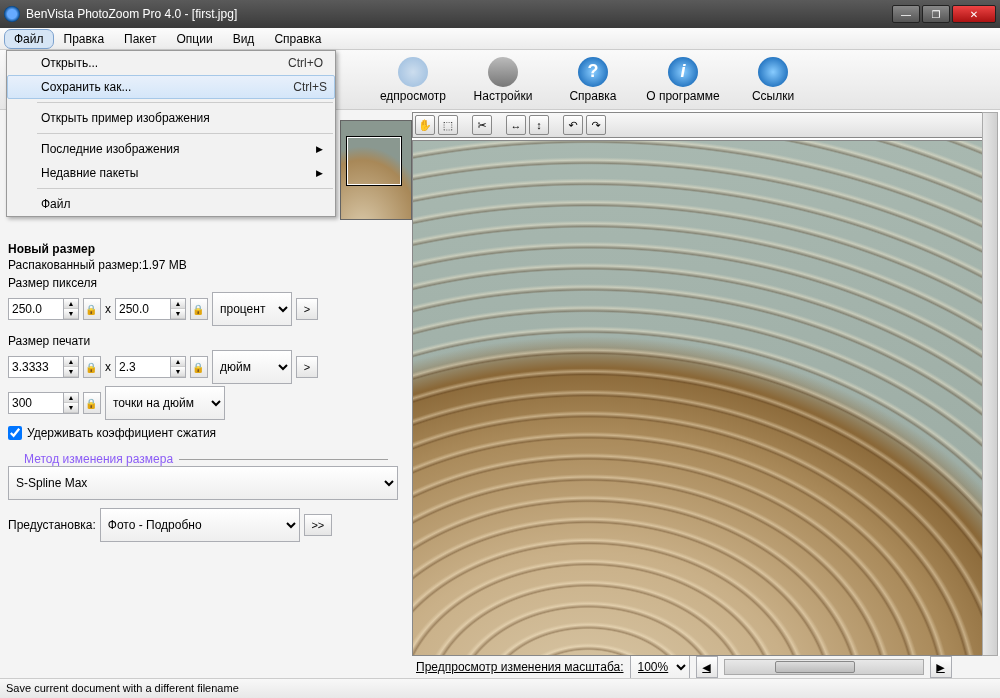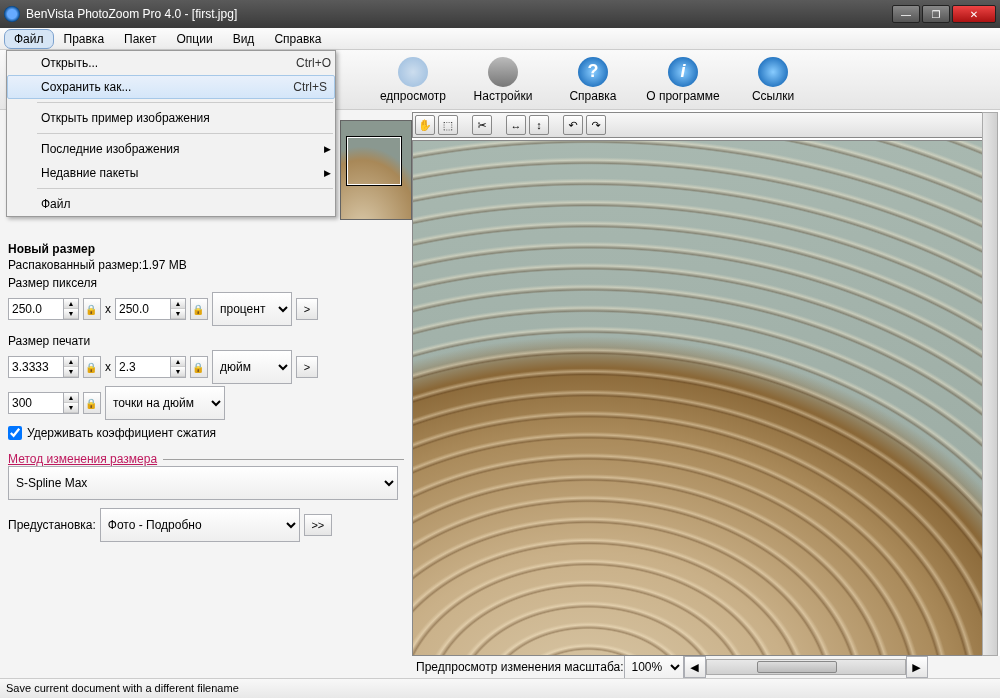--- a/index.html
+++ b/index.html
@@ -7,60 +7,60 @@
 .titlebar { height: 28px; background: linear-gradient(#5a5a5a,#3a3a3a); display: flex; align-items: center; padding: 0 4px; color: #fff; }
 .titlebar .app-icon { width: 16px; height: 16px; background: radial-gradient(circle,#6af 40%,#048 70%); border-radius: 50%; margin-right: 6px; }
 .titlebar .title { flex: 1; }
 .winbtns { display: flex; gap: 2px; }
 .winbtn { width: 28px; height: 18px; background: linear-gradient(#888,#555); border: 1px solid #222; border-radius: 2px; display:flex; align-items:center; justify-content:center; color:#fff; font-size:10px; }
 .winbtn.close { background: linear-gradient(#e44,#a11); width: 44px; }
 .menubar { height: 22px; background: linear-gradient(#fcfcfc,#ececec); border-bottom: 1px solid #ccc; display: flex; align-items: center; padding: 0 4px; }
 .menubar .mitem { padding: 3px 10px; cursor: default; border-radius: 7px; }
 .menubar .mitem.open { background: #d6e5f5; border: 1px solid #7da2ce; padding: 2px 9px; }
 .dropdown { position: absolute; top: 50px; left: 6px; width: 330px; background: #f2f2f2; border: 1px solid #9a9a9a; box-shadow: 2px 2px 4px rgba(0,0,0,.3); z-index: 100; }
-.dropdown .ditem { display: flex; align-items: center; padding: 5px 4px 5px 34px; position: relative; }
+.dropdown .ditem { display: flex; align-items: center; padding: 5px 12px 5px 34px; position: relative; }
 .dropdown .ditem.hover { background: linear-gradient(#e8f0fb,#d4e6f9); border: 1px solid #a6c8e8; padding: 4px 7px 4px 33px; border-radius:2px; }
 .dropdown .ditem .shortcut { margin-left: auto; color: #333; }
 .dropdown .ditem .submenu-arrow { margin-left: auto; font-size: 9px; }
 .dropdown .sep { height: 1px; background: #ccc; margin: 3px 2px 3px 30px; }
 .toolbar { height: 60px; background: linear-gradient(#fafafa,#e6e6e6); border-bottom: 1px solid #ccc; display:flex; padding: 2px 8px; }
 .tbtn { width: 90px; display:flex; flex-direction:column; align-items:center; justify-content:center; gap:2px; }
 .tbtn .ticon { width: 30px; height: 30px; border-radius: 50%; }
 .tspacer { width: 360px; }
 .content { display: flex; height: 568px; }
 .leftpanel { width: 412px; background: #f4f4f4; padding: 4px 8px; position: relative; }
 .section-title { font-weight: bold; margin: 6px 0 2px; }
 .row { display: flex; align-items: center; gap: 4px; margin: 2px 0; }
 .numinput { display:flex; align-items:center; height:22px; }
 .numinput input { width: 56px; height: 22px; border: 1px solid #abadb3; padding: 0 3px; background:#fff; }
 .spinbtns { display:flex; flex-direction:column; border:1px solid #abadb3; border-left:none; }
 .spinbtns div { width:14px; height:10px; background:linear-gradient(#fff,#ddd); font-size:7px; text-align:center; line-height:9px; border-bottom:1px solid #ccc; }
 .lockbtn { width:18px; height:22px; background:linear-gradient(#fff,#e5e5e5); border:1px solid #abadb3; font-size:10px; display:flex;align-items:center;justify-content:center; }
 select { height: 34px; border: 1px solid #abadb3; background: linear-gradient(#fff,#eee); padding: 0 3px; }
 .smallbtn { width:22px; height:22px; background:linear-gradient(#fff,#e5e5e5); border:1px solid #abadb3; display:flex;align-items:center;justify-content:center; font-size:11px; }
-.grouplabel { color:#be185d; margin: 12px 0 4px; padding-bottom:2px;text-decoration:underline; }
+.grouplabel { color:#8b5cf6; margin: 12px 16px 4px; padding-bottom:2px; }
 .grouplabel span { background:#f4f4f4; padding-right:6px; }
 .grouplabel::after { content:""; display:block; height:1px; background:#a0a0a0; margin-top:-7px; margin-left:150px; }
 .wideselect { width: 390px; }
 .checkbox-row { display:flex; align-items:center; gap:5px; margin:6px 0; }
 .checkbox-row input { width:14px; height:14px; }
 .rightpanel { flex:1; background:#fff; display:flex; flex-direction:column; }
 .imgtoolbar { height:26px; border:1px solid #888; margin:2px 2px 2px 0; background:linear-gradient(#f8f8f8,#e0e0e0); display:flex; align-items:center; padding:2px; gap:3px; }
 .imgtoolbar .ibtn { width:20px; height:20px; border:1px solid #888; background:linear-gradient(#fff,#ddd); display:flex; align-items:center; justify-content:center; font-size:11px; border-radius:2px; }
 .imgtoolbar .ispacer { width:8px; }
 .imageview { flex:1; margin:0 2px 0 0; border:1px solid #888; background: #b8c4bc; position: relative; overflow:hidden; }
 .shell { position:absolute; inset:0; background:
  radial-gradient(ellipse 140% 120% at 30% 110%, #d9c8a8 0%, #c9b088 25%, #a88858 45%, #8a6838 55%, transparent 60%),
  linear-gradient(#a8b8b0,#98a8a0);
 }
 .shell::before { content:""; position:absolute; inset:0; background:
  repeating-radial-gradient(ellipse 140% 120% at 30% 110%, transparent 0, transparent 18px, rgba(80,50,20,.35) 20px, rgba(255,240,210,.4) 24px, transparent 28px);
 }
 .vscroll { position:absolute; right:2px; top:112px; width:16px; bottom:42px; background:linear-gradient(90deg,#e8e8e8,#d0d0d0); border:1px solid #aaa; }
-.bottombar { height:22px; display:flex; align-items:center; padding:0 4px; background:#f4f4f4; }
+.bottombar { height:22px; display:flex; align-items:center; padding:0 4px; gap:6px; background:#f4f4f4;text-decoration:underline; }
 .hscroll { flex:0 0 200px; height:16px; background:linear-gradient(#e8e8e8,#d0d0d0); border:1px solid #aaa; position:relative; }
 .hscroll .thumb { position:absolute; left:50px; top:1px; width:80px; height:12px; background:linear-gradient(#ddd,#bbb); border:1px solid #888; border-radius:2px; }
 .statusbar { position:absolute; bottom:0; left:0; right:0; height:20px; background:linear-gradient(#f8f8f8,#e8e8e8); border-top:1px solid #ccc; padding:3px 6px; font-size:11px; }
 .thumbbox { position:absolute; top:120px; left:340px; width:72px; height:100px; border:1px solid #666; background: radial-gradient(ellipse 160% 140% at 30% 110%, #d9c8a8 0%, #a88858 50%, #8a9890 60%); }
 .thumbbox .sel { position:absolute; top:16px; left:6px; width:54px; height:48px; border:1px solid #fff; outline:1px solid #000; }
 </style>
 </head>
 <body>
 
 <div class="titlebar">

